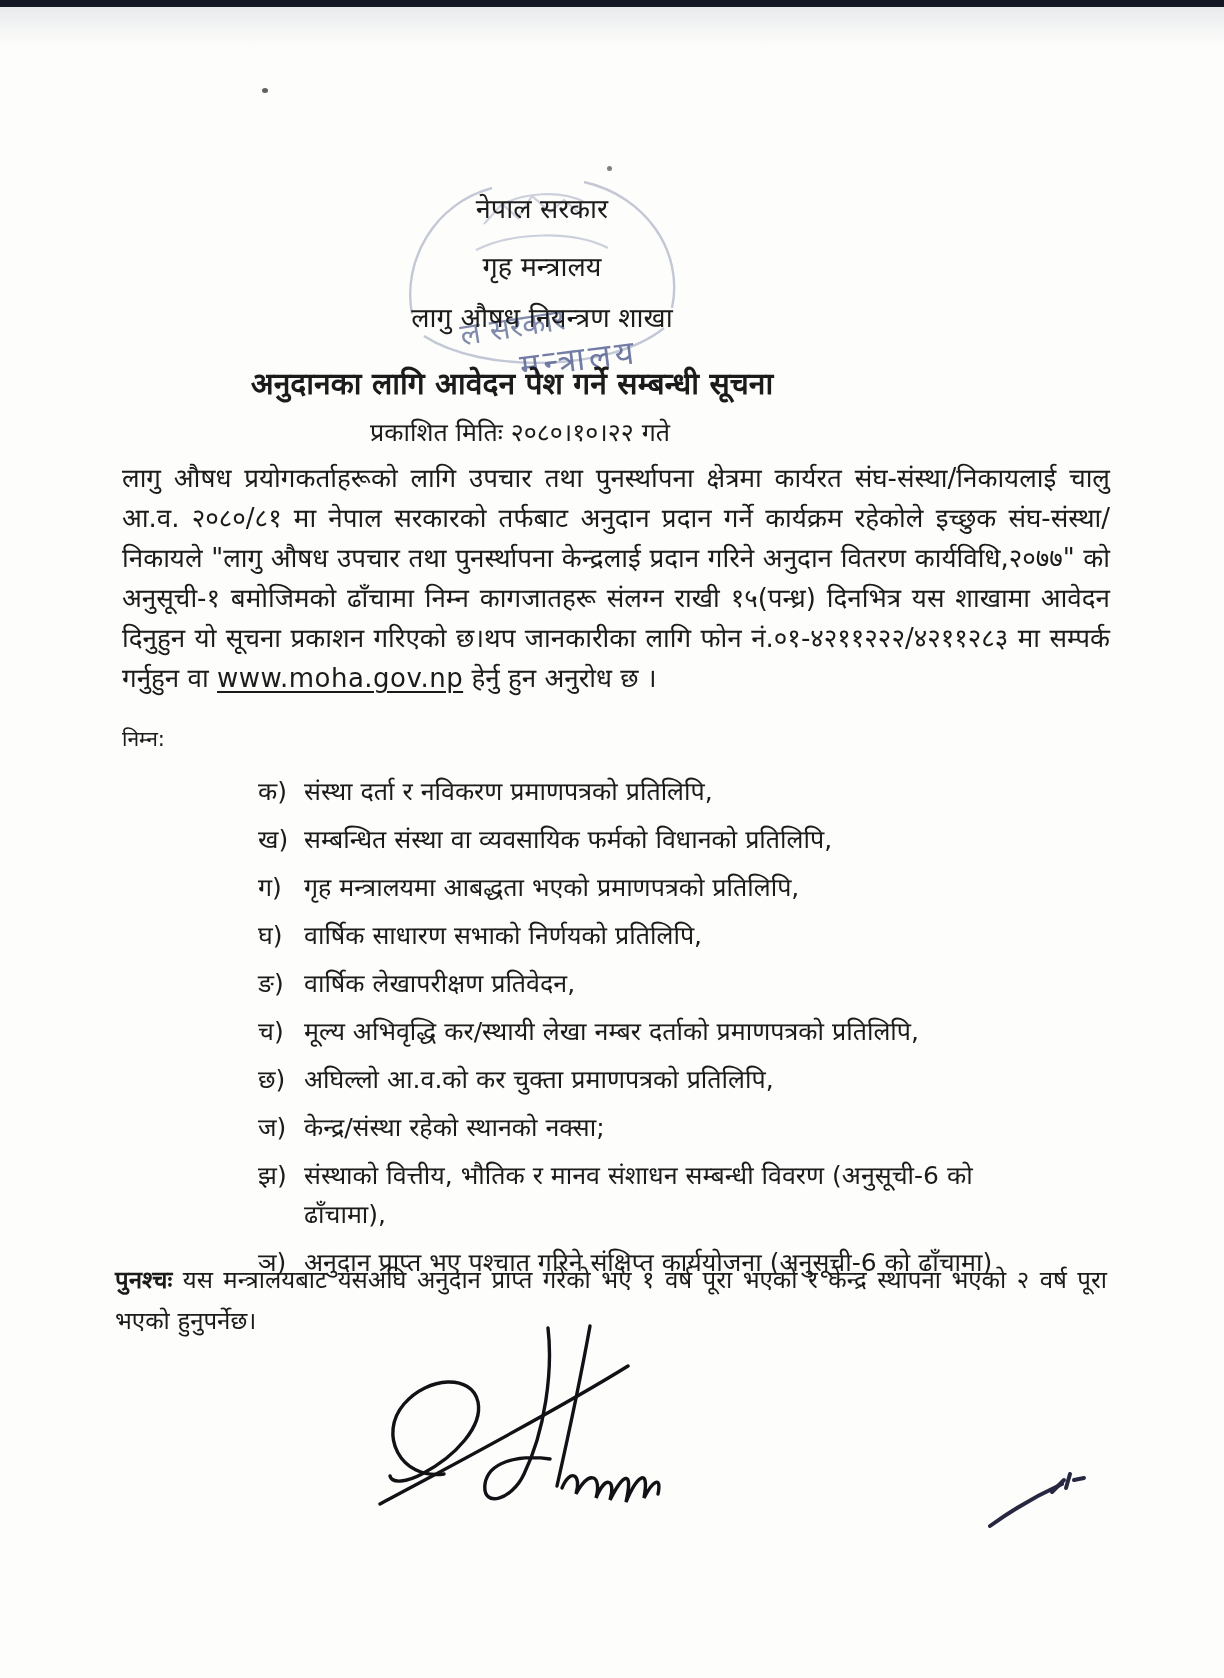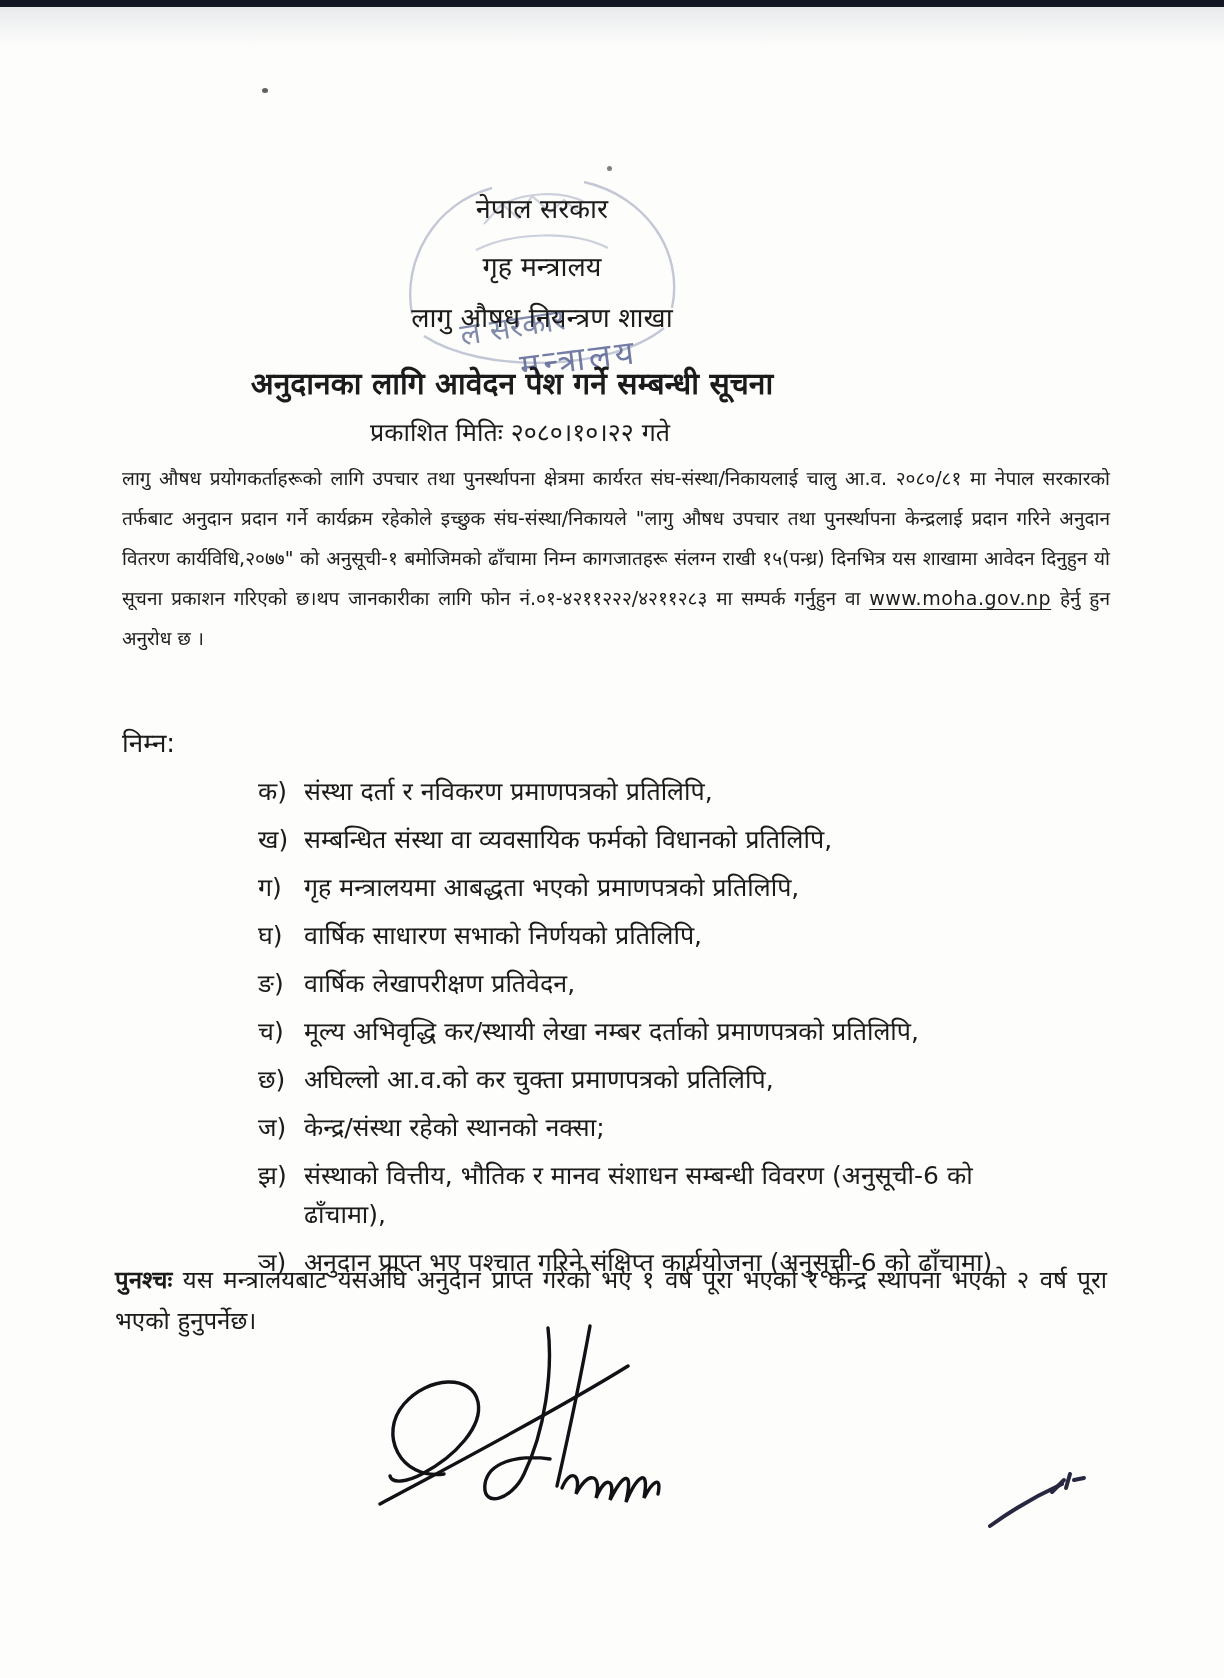--- a/index.html
+++ b/index.html
@@ -43,31 +43,31 @@
     text-align:center;
     font-size:30px;font-weight:bold;
   }
   .pubdate{
     position:absolute;top:414px;left:-92px;width:1224px;
     text-align:center;
     font-size:25px;
   }
   .bodytext{
     position:absolute;top:458px;left:122px;width:988px;
-    font-size:19px;line-height:40px;
+    font-size:26px;line-height:40px;
     text-align:justify;
   }
   .url{
     text-decoration:underline;
     text-underline-offset:4px;
     letter-spacing:0.5px;
   }
   .list-intro{
     position:absolute;top:724px;left:122px;
-    font-size:26px;
+    font-size:21px;
     text-align:center;
   }
   .doc-list{
     position:absolute;top:772px;left:258px;width:770px;
     font-size:25px;
   }
   .doc-item{
     display:flex;
     line-height:39px;
     margin-bottom:9px;

